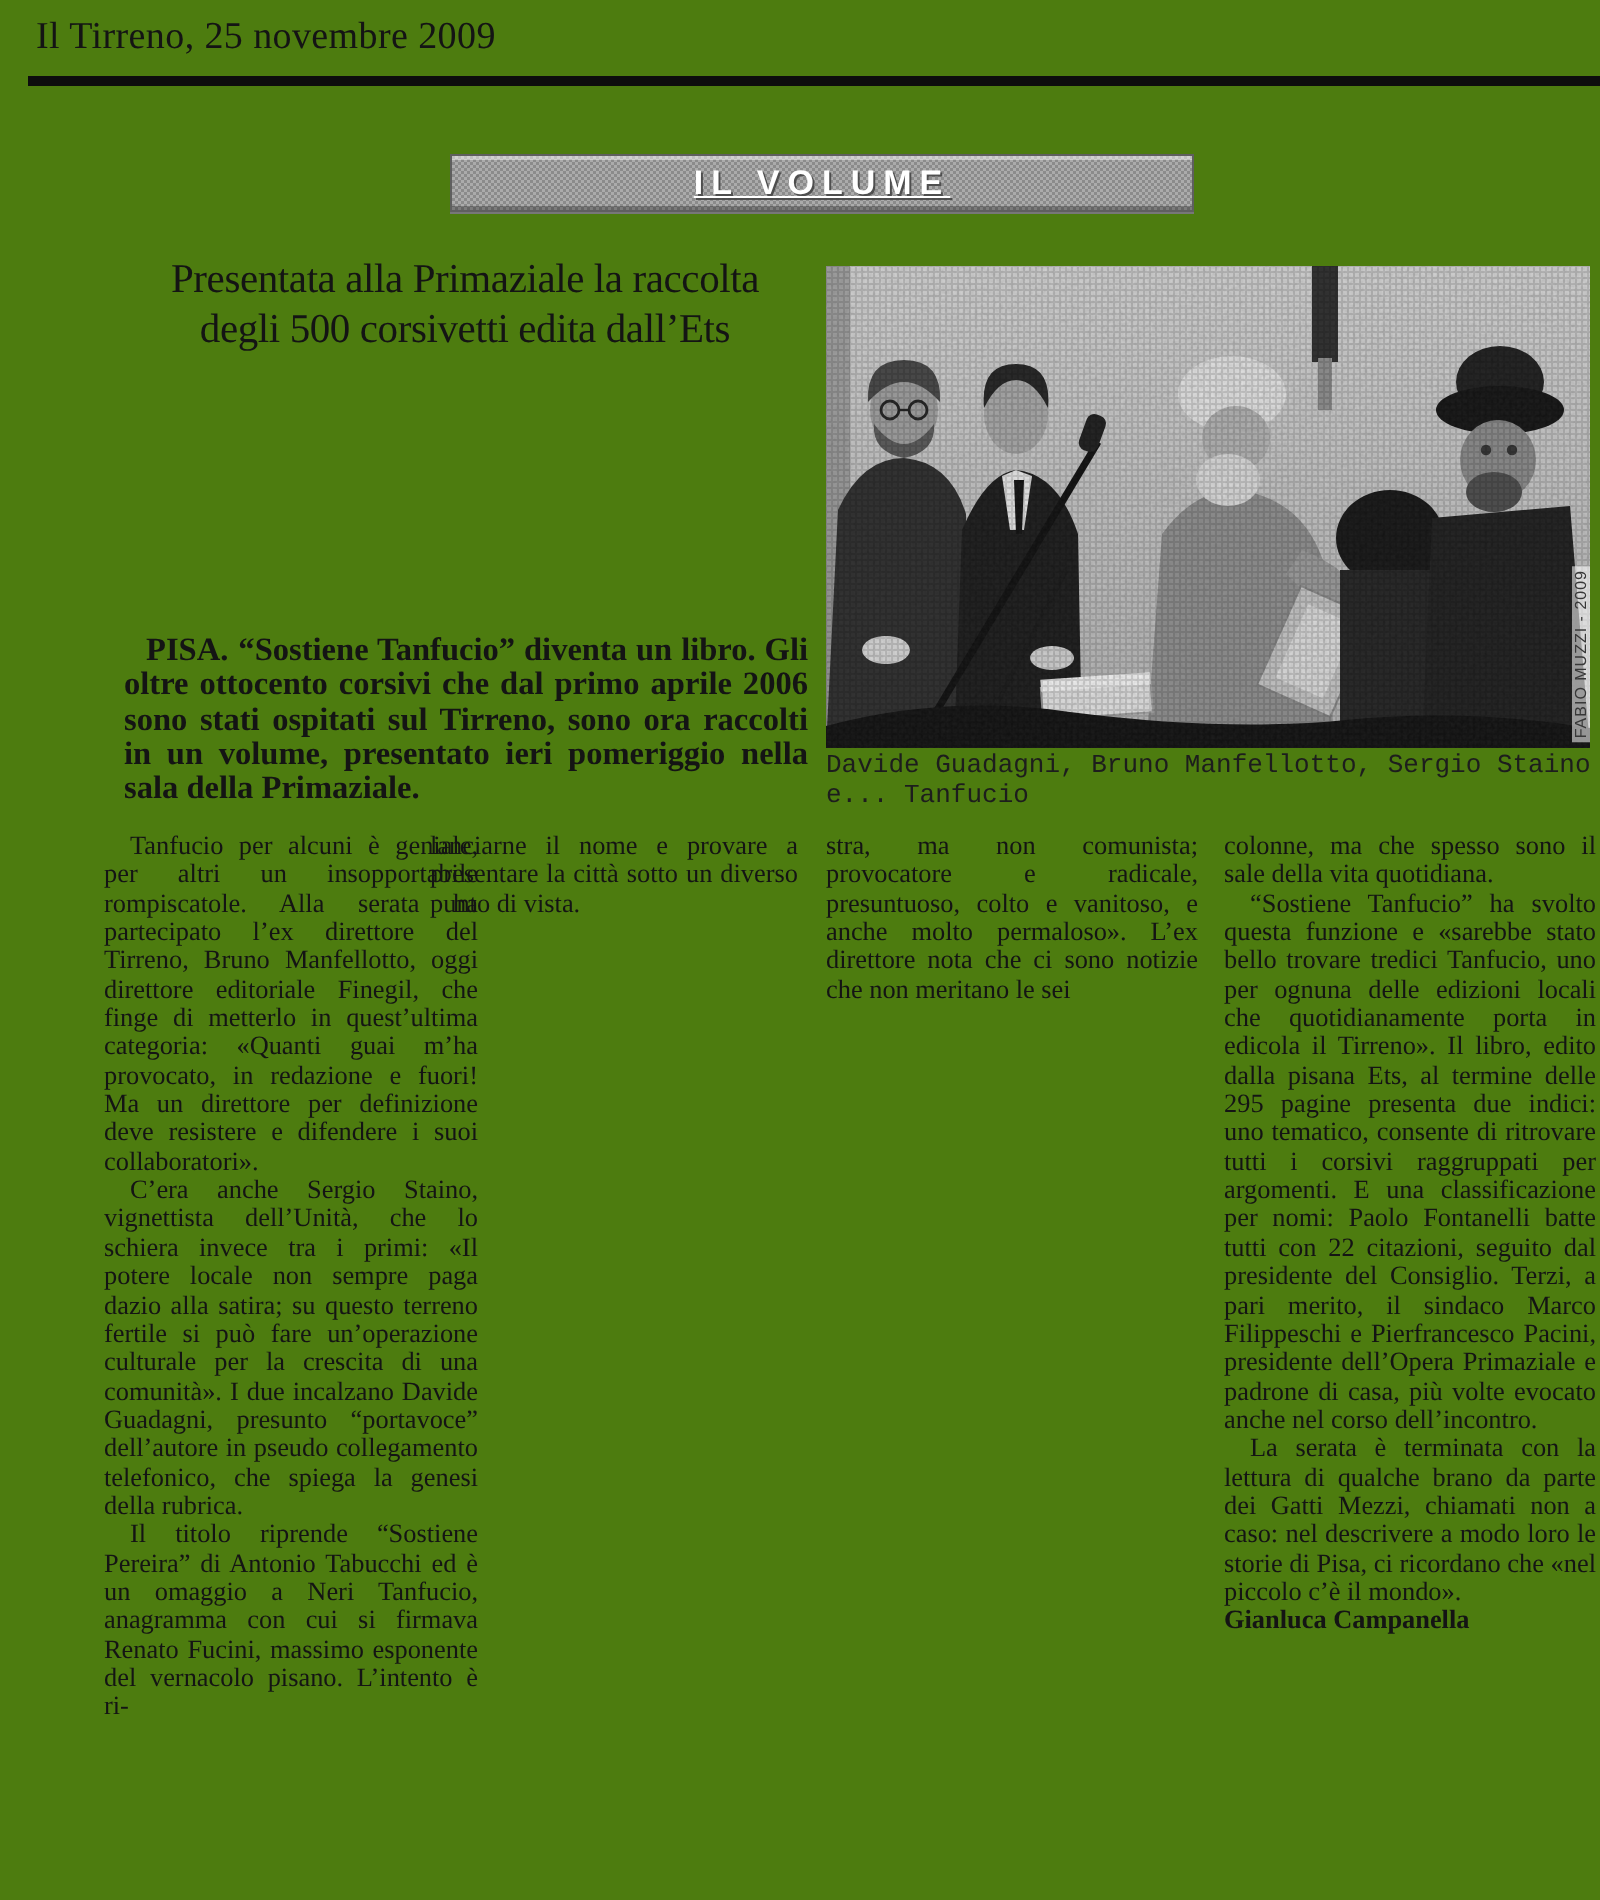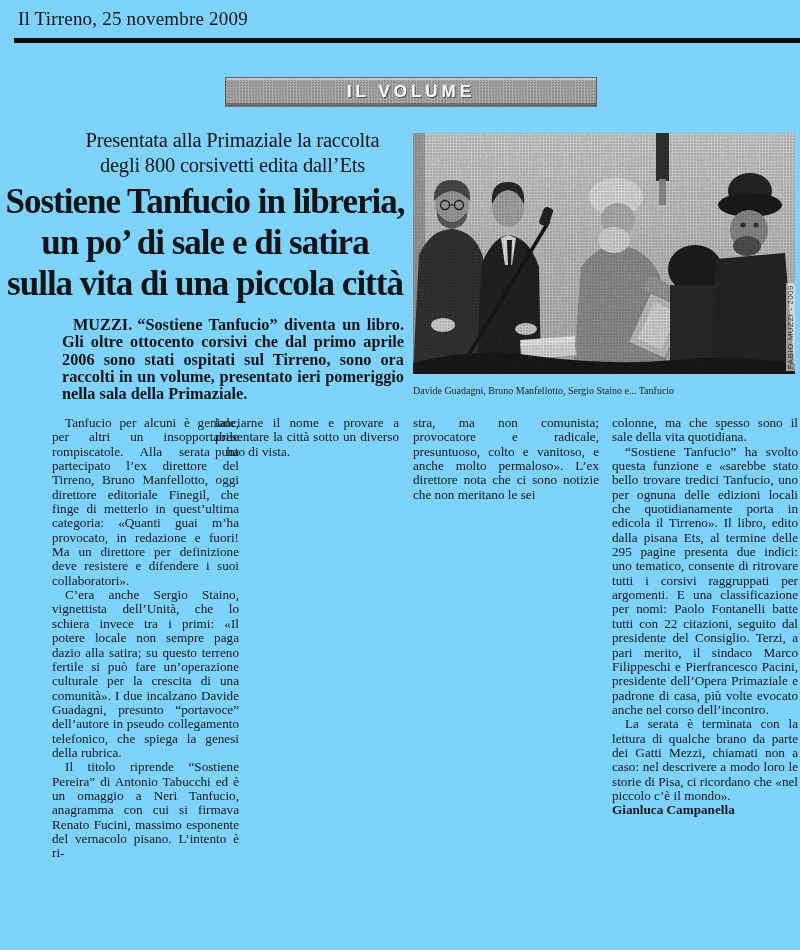--- a/index.html
+++ b/index.html
@@ -1,36 +1,36 @@
 <!DOCTYPE html>
 <html lang="it"><head>
 <meta charset="utf-8">
 <style>
   html,body{margin:0;padding:0;background:#e9e9e9;}
   .page{
-    position:relative; width:800px; height:950px; background:#7dd3fc;
+    position:relative; width:800px; height:950px; background:#4d7c0f;
     font-family:"Liberation Serif", serif; color:#141414; overflow:hidden;
     margin:0 auto;
   }
   
   .masthead{position:absolute; left:18px; top:8px; font-size:19px; letter-spacing:.2px;}
   .masthead-rule{position:absolute; left:14px; top:38px; width:786px; height:5px; background:#0d0d0d;}
   
   .banner{
     position:absolute; left:225px; top:77px; width:370px; height:27px;
     background-color:#9a9a9a;
     background-image:repeating-conic-gradient(#ababab 0% 25%, #8b8b8b 0% 50%);
     background-size:3px 3px;
     border:1px solid #5f5f5f;
     box-shadow:inset 0 2px 0 rgba(255,255,255,.45), inset 0 -2px 0 rgba(0,0,0,.28), 0 1px 0 #777;
     display:flex; align-items:center; justify-content:center;
   }
   .banner-label{
     font-family:"Liberation Sans", sans-serif; font-weight:bold; font-size:17px;
-    color:#ffffff; letter-spacing:4px; text-shadow:1px 1px 0 rgba(70,70,70,.9);
+    color:#ffffff; letter-spacing:4px; text-shadow:1px 1px 0 rgba(70,70,70,.9);text-decoration:underline;
   }
   
   .kicker{position:absolute; left:40px; top:128px; width:385px; text-align:center;
           font-size:20.5px; line-height:25px; letter-spacing:-.2px;}
   .headline{position:absolute; left:2px; top:181px; width:406px; text-align:center;
             font-weight:bold; font-size:35px; line-height:41px; letter-spacing:-1px;}
   
   .lead{position:absolute; left:62px; top:316px; width:342px; font-weight:bold;
         font-size:16.3px; line-height:17.3px; text-align:justify; margin:0; text-indent:11px;}
   .lead .dateline{margin-right:5px;}
@@ -39,22 +39,22 @@
   .photo::after{
     content:""; position:absolute; inset:0; pointer-events:none;
     background:radial-gradient(rgba(0,0,0,0) 58%, rgba(0,0,0,.12) 60%) 0 0/3px 3px;
   }
   .photo svg{display:block; width:100%; height:100%;}
   .photo-credit{
     position:absolute; right:0px; bottom:3px; writing-mode:vertical-rl; transform:rotate(180deg);
     font-family:"Liberation Sans", sans-serif; font-size:8px; color:#383838;
     letter-spacing:.5px; background:rgba(255,255,255,.55); padding:2px 0; z-index:2;
   }
-  .caption{position:absolute; left:413px; top:385px; width:385px;
-           font-family:Liberation Serif, serif; font-size:10px; color:#1d1d1d;}
+  .caption{position:absolute; left:413px; top:375px; width:385px;
+           font-family:Liberation Mono, monospace; font-size:13px; color:#1d1d1d;}
   
   .col{position:absolute; top:416px; font-size:13.2px; line-height:14.35px; text-align:justify;}
   .col p{margin:0; text-indent:13px;}
   .col p.cont{text-indent:0;}
   .col1{left:8px;   width:187px;margin-left:44px;}
   .col2{left:215px; width:184px;}
   .col3{left:413px; width:186px;font-family:Liberation Serif, serif;}
   .col4{left:612px; width:186px;}
   .byline{font-weight:bold; text-align:left; text-indent:0 !important; padding-right:4px;}
 </style>
@@ -65,30 +65,25 @@
 
   <div class="masthead">Il Tirreno, 25 novembre 2009</div>
   <div class="masthead-rule"></div>
 
   <div class="banner">
     <span class="banner-label">IL VOLUME</span>
   </div>
 
   <div class="kicker">
     <div>Presentata alla Primaziale la raccolta</div>
-    <div>degli 800 corsivetti edita dall’Ets</div>
+    <div>degli 500 corsivetti edita dall’Ets</div>
   </div>
 
-  <div class="headline">
-    <div>Sostiene Tanfucio in libreria,</div>
-    <div>un po’ di sale e di satira</div>
-    <div>sulla vita di una piccola città</div>
-  </div>
 
-  <p class="lead"><span class="dateline">MUZZI.</span><span>“Sostiene Tanfucio” diventa un libro. Gli oltre ottocento corsivi che dal primo aprile 2006 sono stati ospitati sul Tirreno, sono ora raccolti in un volume, presentato ieri pomeriggio nella sala della Primaziale.</span></p>
+  <p class="lead"><span class="dateline">PISA.</span><span>“Sostiene Tanfucio” diventa un libro. Gli oltre ottocento corsivi che dal primo aprile 2006 sono stati ospitati sul Tirreno, sono ora raccolti in un volume, presentato ieri pomeriggio nella sala della Primaziale.</span></p>
 
   <div class="photo">
     <svg viewBox="0 0 382 241" preserveAspectRatio="none" aria-hidden="true">
       <defs>
         <linearGradient id="pbg" x1="0" y1="0" x2="0" y2="1">
           <stop offset="0" stop-color="#d2d2d2"></stop>
           <stop offset=".55" stop-color="#c0c0c0"></stop>
           <stop offset="1" stop-color="#b2b2b2"></stop>
         </linearGradient>
         <filter id="grain" x="0" y="0" width="100%" height="100%">

